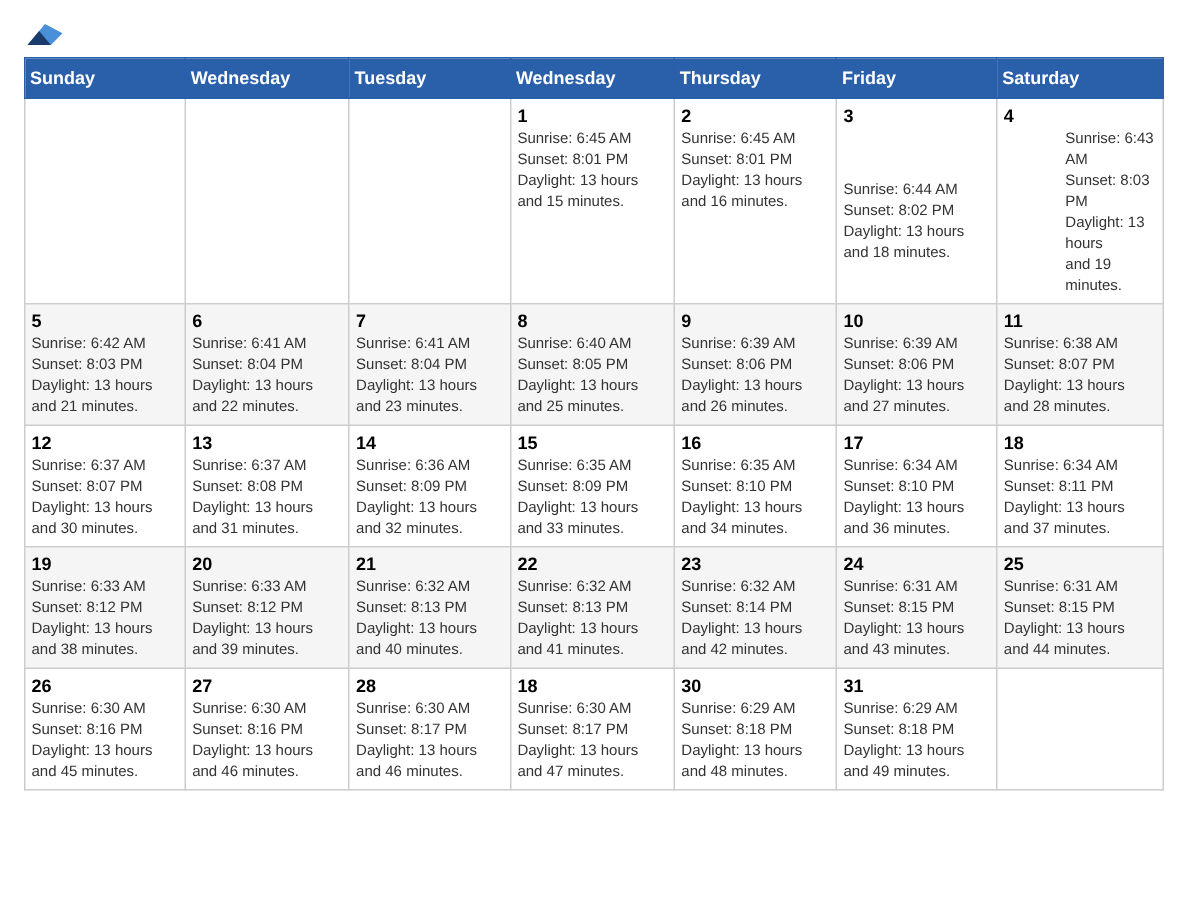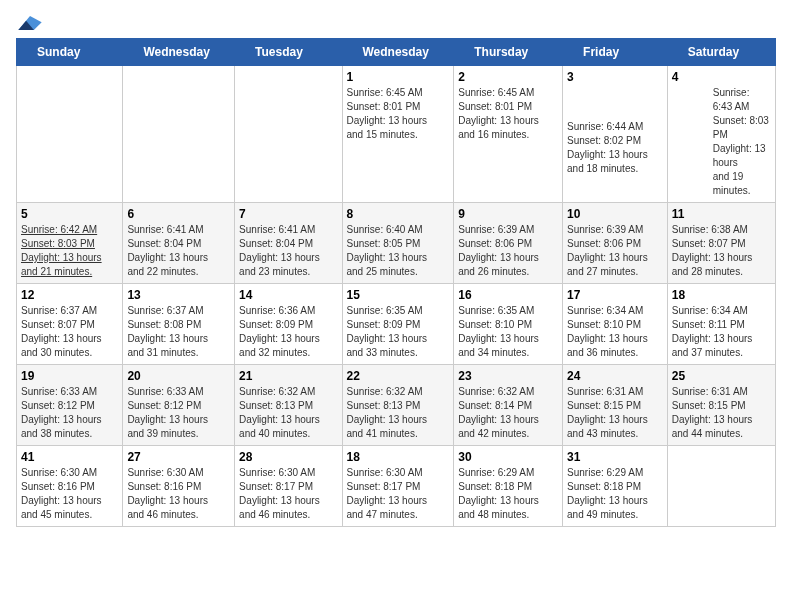--- a/index.html
+++ b/index.html
@@ -51,21 +51,21 @@
       color: #333;
     }
     .calendar {
       width: 100%;
       border-collapse: collapse;
       font-size: 11px;
     }
     .calendar thead th {
       background: #2a5faa;
       color: #fff;
-      padding: 6px 20px;
+      padding: 6px 3px;
       text-align: left;
       font-size: 12px;
       border: 1px solid #2a5faa;
     }
     .calendar tbody td {
       border: 1px solid #ccc;
       vertical-align: top;
       padding: 4px;
       width: 113px;
       min-height: 80px;
@@ -155,21 +155,21 @@
           <div class="day-number">4</div>
           <div class="day-info" style="white-space: pre-line; margin-left: 41px;">Sunrise: 6:43 AM
 Sunset: 8:03 PM
 Daylight: 13 hours
 and 19 minutes.</div>
         </td>
       </tr>
       <tr>
         <td>
           <div class="day-number">5</div>
-          <div class="day-info" style="white-space: pre-line; text-decoration: underline;">Sunrise: 6:42 AM
+          <div class="day-info" style="white-space: pre-line;">Sunrise: 6:42 AM
 Sunset: 8:03 PM
 Daylight: 13 hours
 and 21 minutes.</div>
         </td>
         <td>
           <div class="day-number">6</div>
           <div class="day-info" style="white-space: pre-line;">Sunrise: 6:41 AM
 Sunset: 8:04 PM
 Daylight: 13 hours
 and 22 minutes.</div>
@@ -307,21 +307,21 @@
         <td>
           <div class="day-number">25</div>
           <div class="day-info" style="white-space: pre-line;">Sunrise: 6:31 AM
 Sunset: 8:15 PM
 Daylight: 13 hours
 and 44 minutes.</div>
         </td>
       </tr>
       <tr>
         <td>
-          <div class="day-number">41</div>
+          <div class="day-number">26</div>
           <div class="day-info" style="white-space: pre-line;">Sunrise: 6:30 AM
 Sunset: 8:16 PM
 Daylight: 13 hours
 and 45 minutes.</div>
         </td>
         <td>
           <div class="day-number">27</div>
           <div class="day-info" style="white-space: pre-line;">Sunrise: 6:30 AM
 Sunset: 8:16 PM
 Daylight: 13 hours

